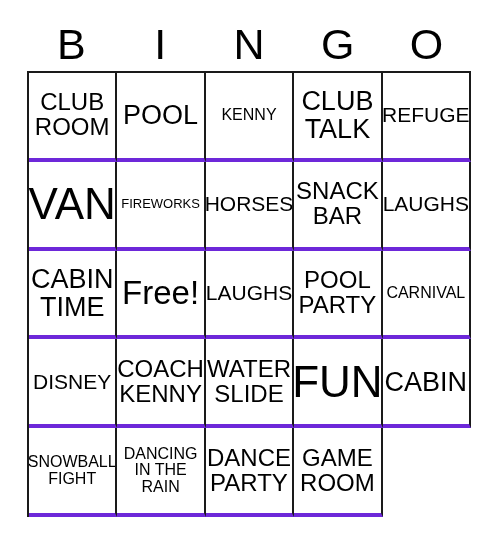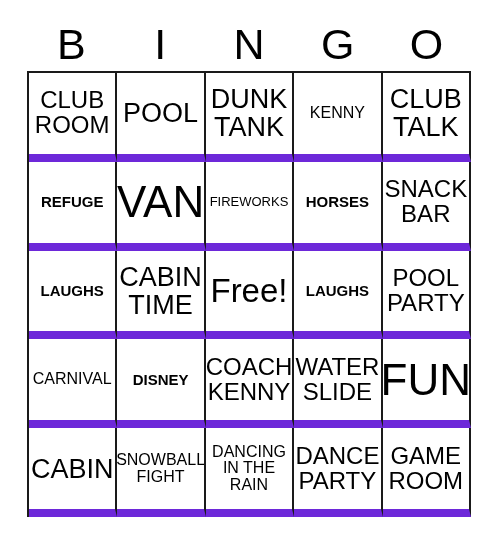--- a/index.html
+++ b/index.html
@@ -42,40 +42,40 @@
   #grid {
     display: grid;
     grid-template-columns: repeat(5, 1fr);
     grid-template-rows: repeat(5, 88.8px);
     border-top: 2px solid #1a1a1a;
     border-left: 2px solid #1a1a1a;
     box-sizing: content-box;
   }
   .cell {
     border-right: 2px solid #1a1a1a;
-    border-bottom: 8px solid #6d28d9;
+    border-bottom: 4px solid #6d28d9;
     box-sizing: border-box;
     display: flex;
     align-items: center;
     justify-content: center;
     text-align: center;
     background: #ffffff;
     overflow: hidden;
     padding: 0 2px;
   }
   .cell-text {
     display: block;
     line-height: 1.04;
     white-space: pre-line;
   }
 
   
   .fs-xs  { font-size: 13px; }
   .fs-sm  { font-size: 16px; }
-  .fs-md  { font-size: 15px; font-weight: bold; }
+  .fs-md  { font-size: 21px; }
   .fs-lg  { font-size: 24px; }
   .fs-xl  { font-size: 27px; }
   .fs-xxl { font-size: 44px; }
   .fs-free{ font-size: 33px; }
 </style>
 </head>
 <body>
 
 <div id="bingo-card">
 
@@ -87,24 +87,20 @@
     <div class="header-letter">O</div>
   </div>
 
   <div id="grid">
       <div class="cell">
         <span class="cell-text fs-lg">CLUB
 ROOM</span>
       </div>
       <div class="cell">
         <span class="cell-text fs-xl">POOL</span>
-      </div>
-      <div class="cell">
-        <span class="cell-text fs-xl">DUNK
-TANK</span>
       </div>
       <div class="cell">
         <span class="cell-text fs-sm">KENNY</span>
       </div>
       <div class="cell">
         <span class="cell-text fs-xl">CLUB
 TALK</span>
       </div>
       <div class="cell">
         <span class="cell-text fs-md">REFUGE</span>

